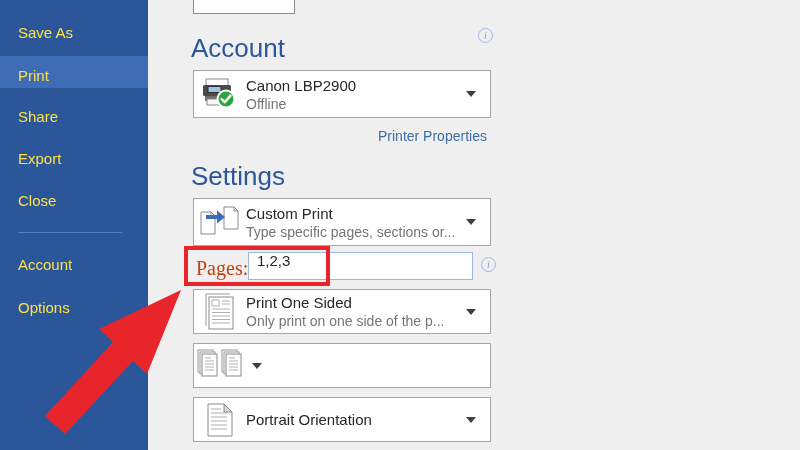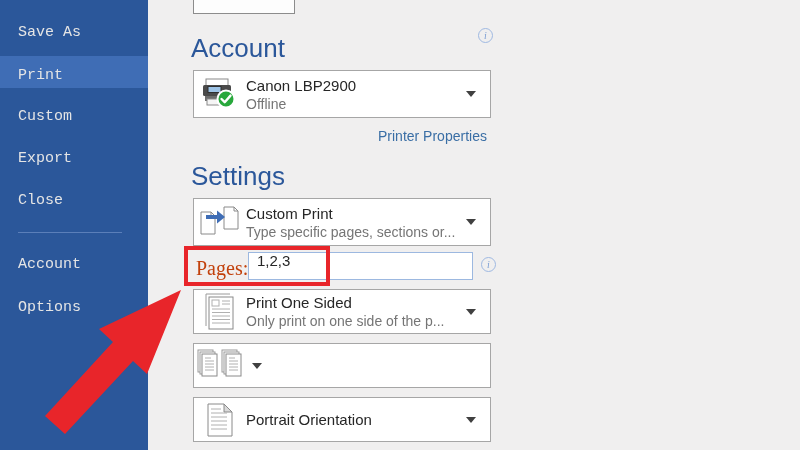--- a/index.html
+++ b/index.html
@@ -2,22 +2,22 @@
 <html><head>
 <meta charset="utf-8">
 <style>
   * { margin: 0; padding: 0; box-sizing: border-box; }
   html, body { width: 800px; height: 450px; }
   body { font-family: "Liberation Sans", sans-serif; overflow: hidden; }
   .stage { position: relative; width: 800px; height: 450px; background: #f0efef; overflow: hidden; }
 
   
   .sidebar { position: absolute; left: 0; top: 0; width: 148px; height: 450px; background: #2b579a; }
-  .side-item { position: absolute; left: 0; width: 148px; color: #e5e5e5; font-size: 15px;
-               padding-left: 18px; cursor: default; font-family: Liberation Mono, monospace; }
+  .side-item { position: absolute; left: 0; width: 148px; color: #fde047; font-size: 15px;
+               padding-left: 18px; cursor: default; }
   .side-item.plain { height: 18px; line-height: 18px; }
   .side-item.active { background: #3f6db5; height: 32px; line-height: 40px; }
   .side-divider { position: absolute; left: 18px; width: 104px; height: 1px; background: #5b7fb9; }
 
   
   .partial-box { position: absolute; left: 193px; top: -20px; width: 102px; height: 34px;
                  background: #fdfdfd; border: 1px solid #8c8c8c; }
   .section-heading { position: absolute; left: 191px; color: #2b579a; font-size: 26px; font-weight: 400; }
 
   .drop-box { position: absolute; left: 193px; width: 298px; background: #ffffff;
@@ -46,21 +46,21 @@
   .arrow-svg { position: absolute; left: 0; top: 0; pointer-events: none; }
 </style>
 </head>
 <body>
 
 <div class="stage">
 
   <div class="sidebar">
     <div class="side-item plain" style="top:24px">Save As</div>
     <div class="side-item active" style="top:56px">Print</div>
-    <div class="side-item plain" style="top:108px">Custom</div>
+    <div class="side-item plain" style="top:108px">Share</div>
     <div class="side-item plain" style="top:150px">Export</div>
     <div class="side-item plain" style="top:192px">Close</div>
     <div class="side-divider" style="top:232px"></div>
     <div class="side-item plain" style="top:256px">Account</div>
     <div class="side-item plain" style="top:299px">Options</div>
   </div>
 
   <div class="partial-box"></div>
 
   <div class="info-icon" style="left:478px; top:28px">i</div>

